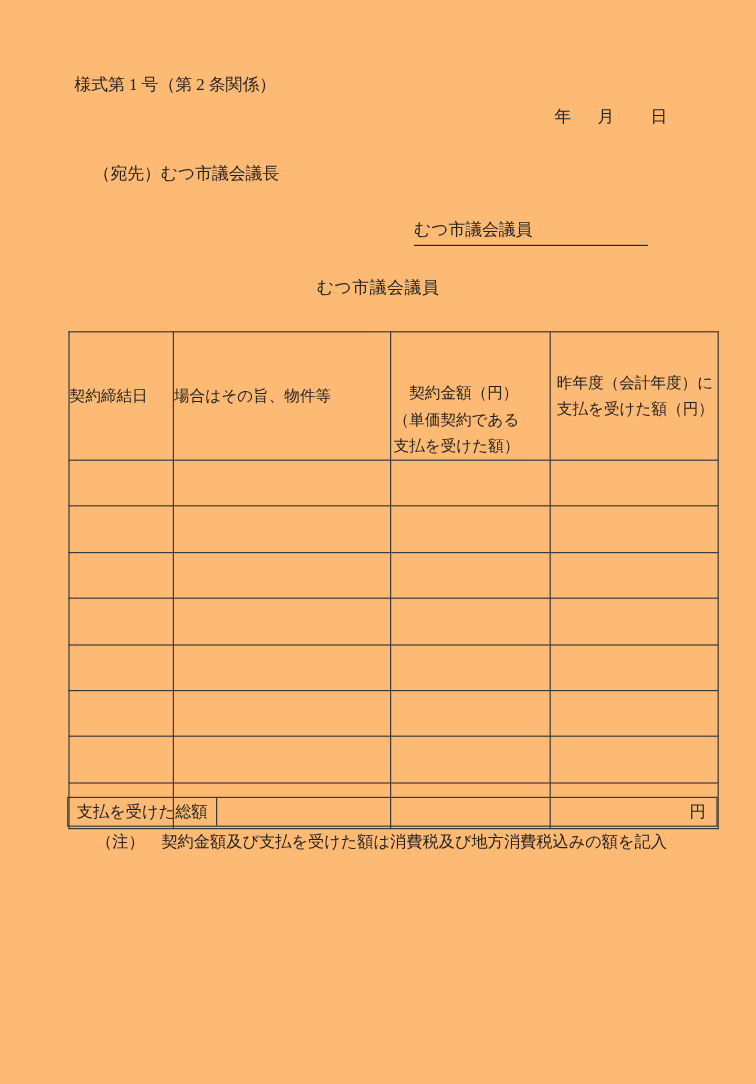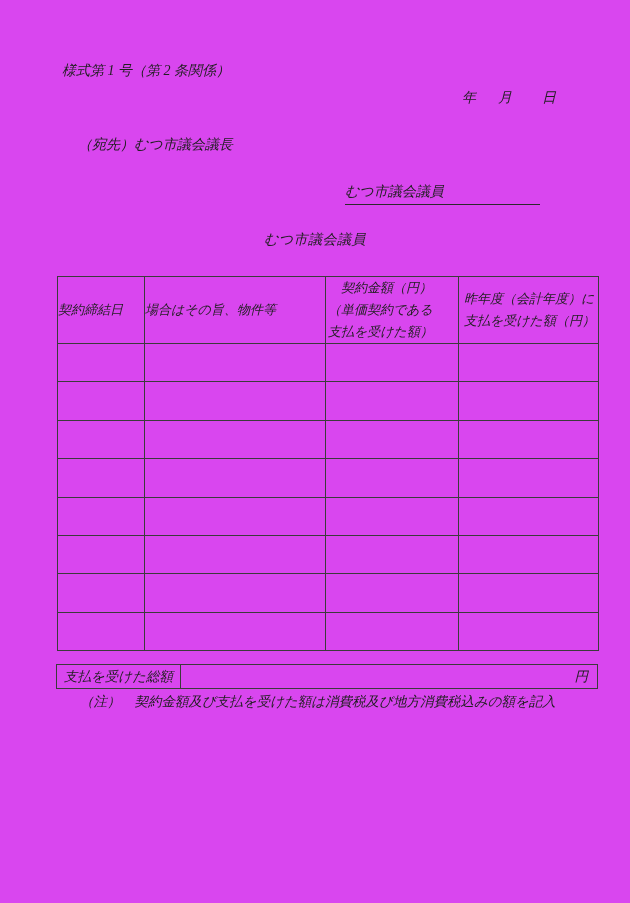--- a/index.html
+++ b/index.html
@@ -4,25 +4,24 @@
 <style>
   html,body { margin:0; padding:0; }
   body {
     background:#e8e8e8;
     font-family:"Liberation Serif","DejaVu Serif",serif;
   }
   .page {
     position:relative;
     width:630px; height:903px;
     margin:0 auto;
-    background:#d946ef;
+    background:#fdba74;
     color:#1f1f1f;
     font-size:14px;
     overflow:hidden;
-    font-style:italic;
   }
   .abs { position:absolute; }
 
   .form-number { left:62px; top:62px; }
 
   .date-line { left:462px; top:89px; }
   .date-line .m { margin-left:22px; }
   .date-line .d { margin-left:30px; }
 
   .addressee { left:78px; top:136px; }
@@ -53,21 +52,21 @@
   table.report col.c2 { width:181px; }
   table.report col.c3 { width:133px; }
   table.report col.c4 { width:140px; }
 
   tr.head-row { height:66px; }
   tr.head-row td { font-size:13px; }
   td.hc { text-align:left; }
   td.hmulti { vertical-align:top; padding-top:5px; }
   td.hmulti .ln { line-height:22px; white-space:nowrap; }
   td.h3 .ln { text-align:left; padding-left:2px; }
-  td.h3 .ln.first { text-indent:13px; }
+  td.h3 .ln.first { text-indent:13px;margin-top:40px; }
   td.h4 .ln { text-align:left; padding-left:5px; }
 
   tr.body-row { height:38.4px; }
 
   .total-table {
     position:absolute; left:56px; top:664px;
     width:542px; height:25px;
     border:1px solid #3b3b3b;
     display:flex;
     box-sizing:border-box;

